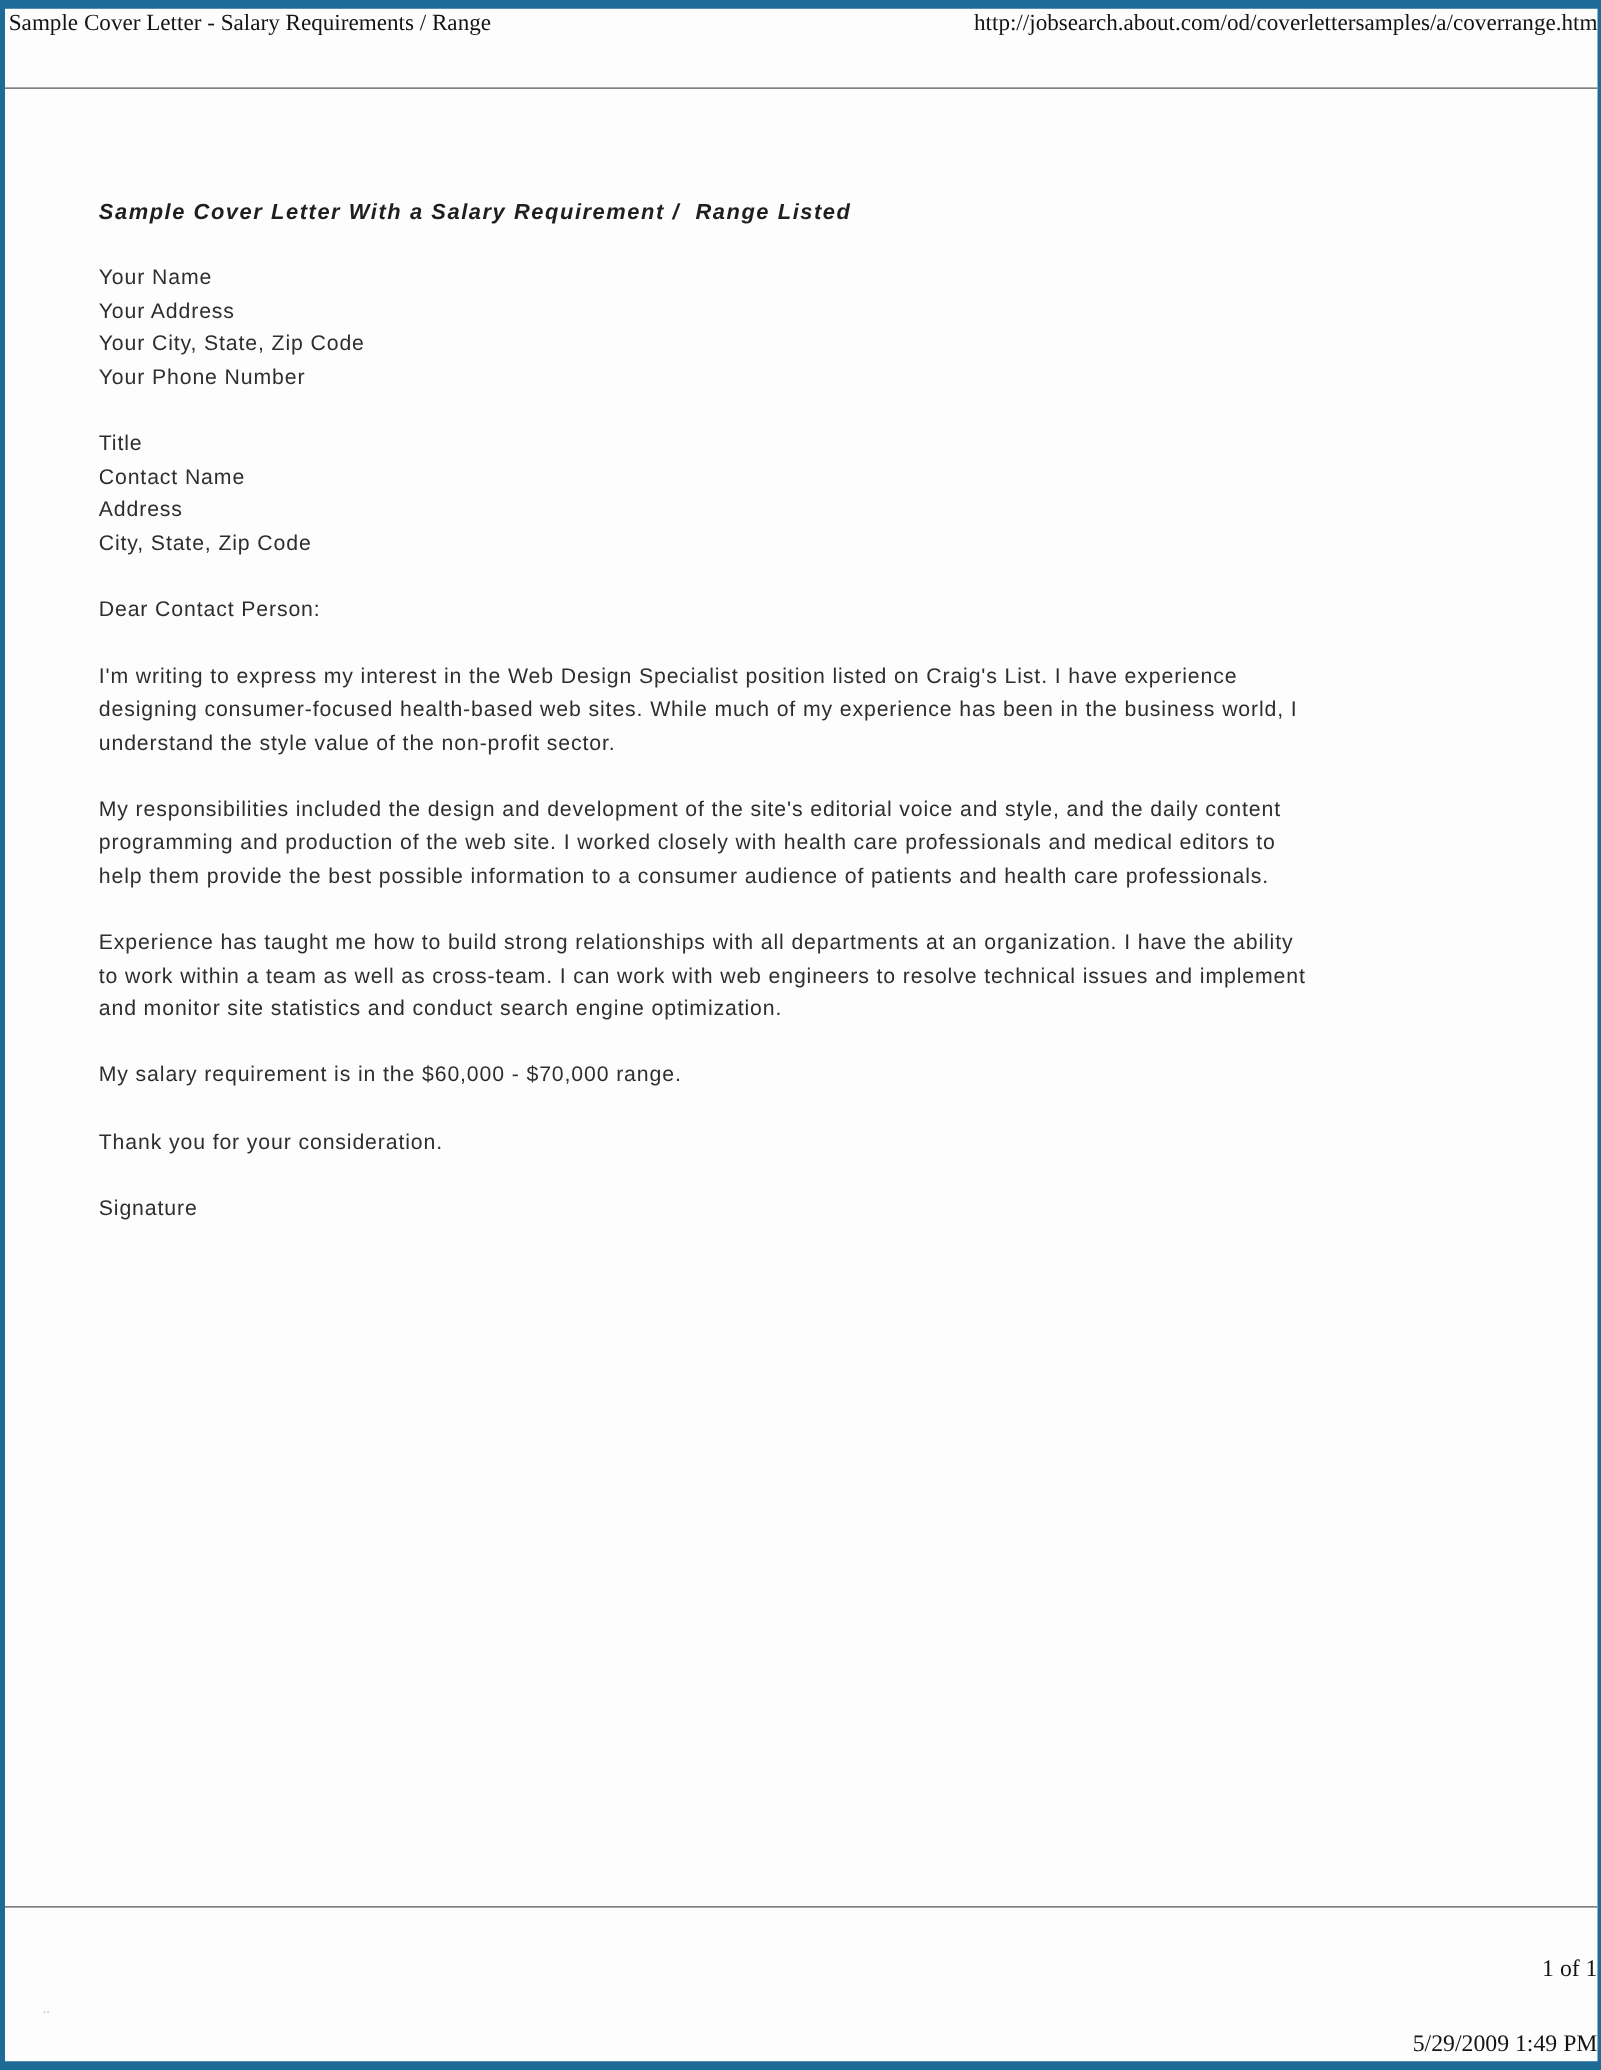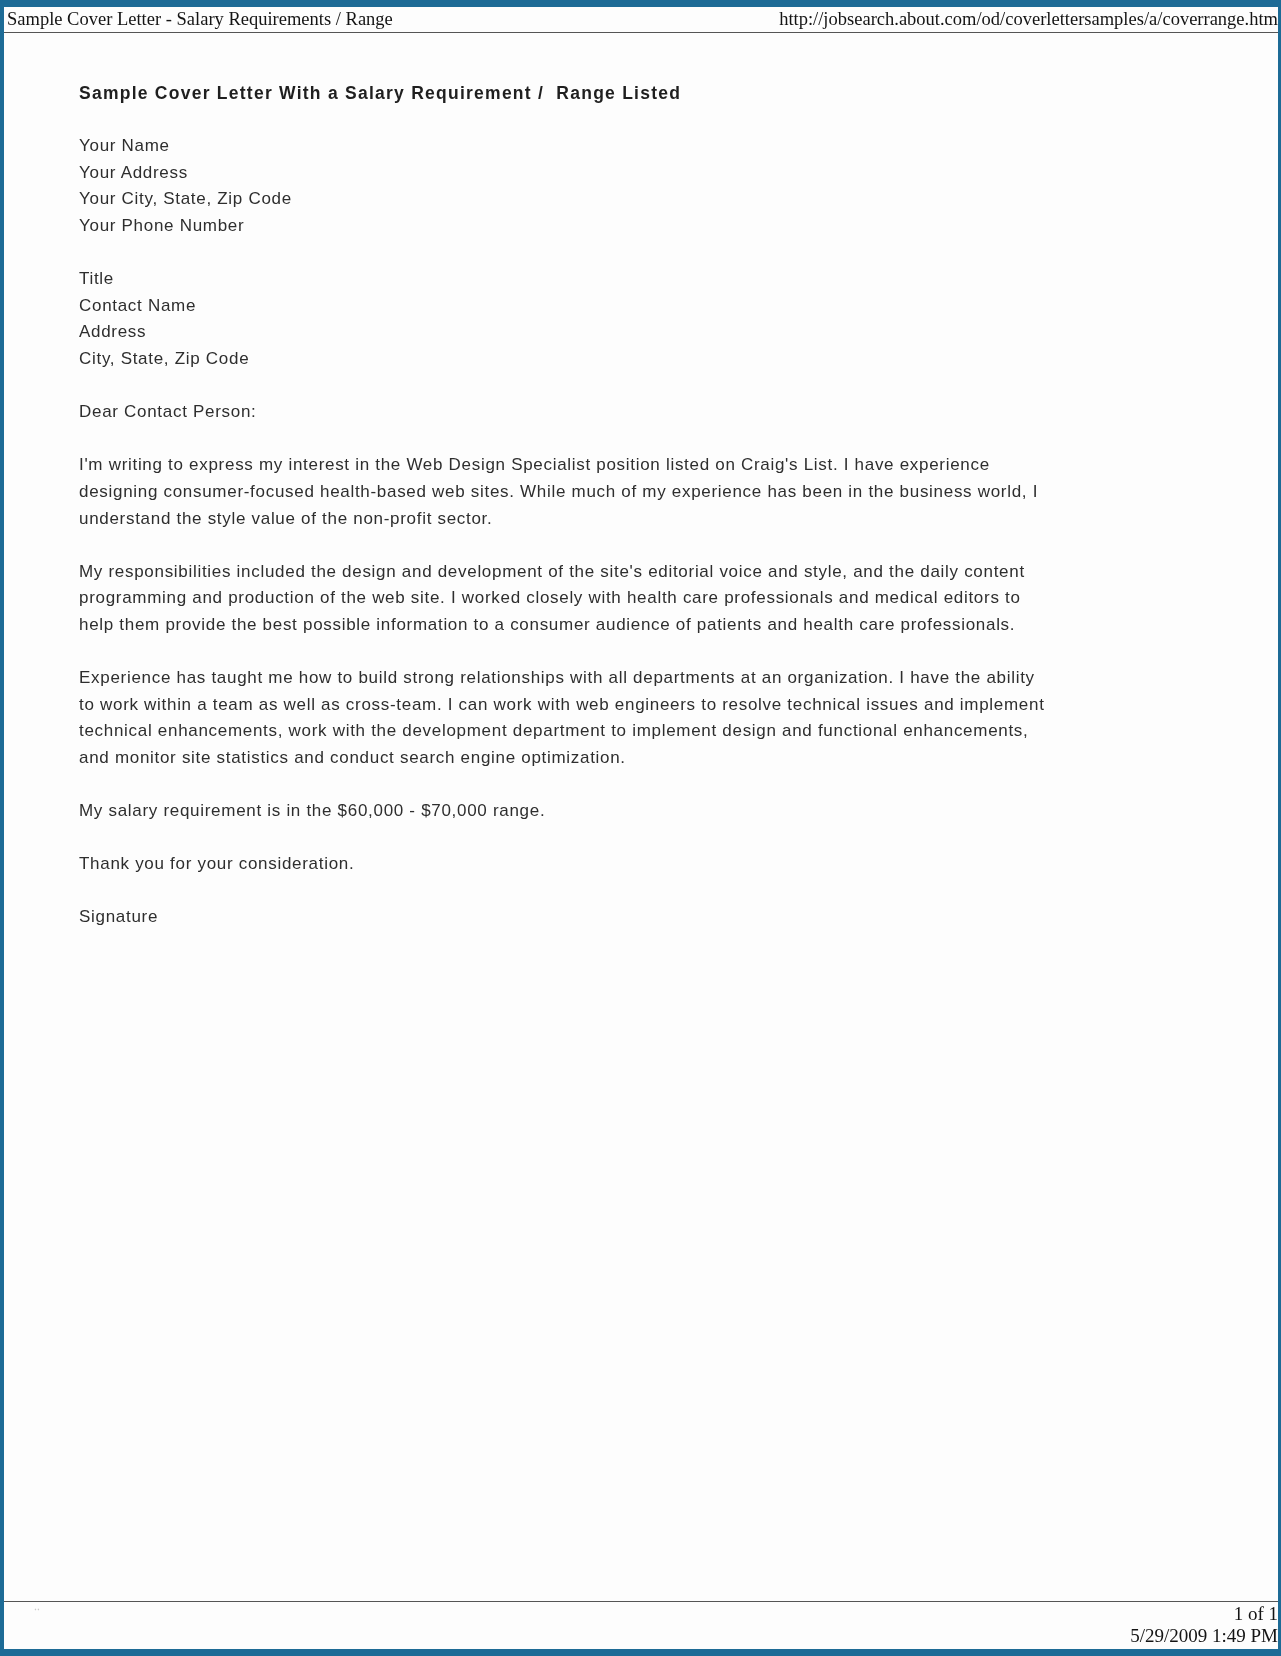--- a/index.html
+++ b/index.html
@@ -1,16 +1,16 @@
 <!DOCTYPE html>
 <html style="--frame: #1d6b96;"><head>
 <meta charset="utf-8">
 <style>
   :root { --frame: #1d6b96; }
-  * { box-sizing: border-box; }
+  * { box-sizing: border-box; gap: 38px; }
   html, body { margin: 0; padding: 0; background: #ffffff; }
   .page {
     position: relative;
     width: 1281px;
     height: 1656px;
     background: #fdfdfd;
     border-top: 7px solid var(--frame);
     border-bottom: 7px solid var(--frame);
     border-left: 4px solid var(--frame);
     border-right: 3px solid var(--frame);
@@ -46,20 +46,21 @@
     color: #2e2e2e;
     overflow: hidden;
   }
   .title {
     font-size: 17.5px;
     font-weight: bold;
     letter-spacing: 1.25px;
     color: #1f1f1f;
     margin: 0 0 26.6px 0;
     white-space: pre;
+    font-style: italic;
   }
   .block, .para { margin: 0 0 26.6px 0; max-width: 1075px; }
   .line { white-space: nowrap; }
   .print-footer {
     display: flex;
     justify-content: space-between;
     align-items: flex-end;
     padding: 1px 0 2px 2px;
     font-family: "Liberation Serif", serif;
     font-size: 19px;
@@ -114,21 +115,20 @@
           <div class="line">understand the style value of the non-profit sector.</div>
         </div>
         <div class="para">
           <div class="line">My responsibilities included the design and development of the site's editorial voice and style, and the daily content</div>
           <div class="line">programming and production of the web site. I worked closely with health care professionals and medical editors to</div>
           <div class="line">help them provide the best possible information to a consumer audience of patients and health care professionals.</div>
         </div>
         <div class="para">
           <div class="line">Experience has taught me how to build strong relationships with all departments at an organization. I have the ability</div>
           <div class="line">to work within a team as well as cross-team. I can work with web engineers to resolve technical issues and implement</div>
-          <div class="line">technical enhancements, work with the development department to implement design and functional enhancements,</div>
           <div class="line">and monitor site statistics and conduct search engine optimization.</div>
         </div>
       </div>
 
     <div class="block">My salary requirement is in the $60,000 - $70,000 range.</div>
 
     <div class="block">Thank you for your consideration.</div>
 
     <div class="block">Signature</div>
 

